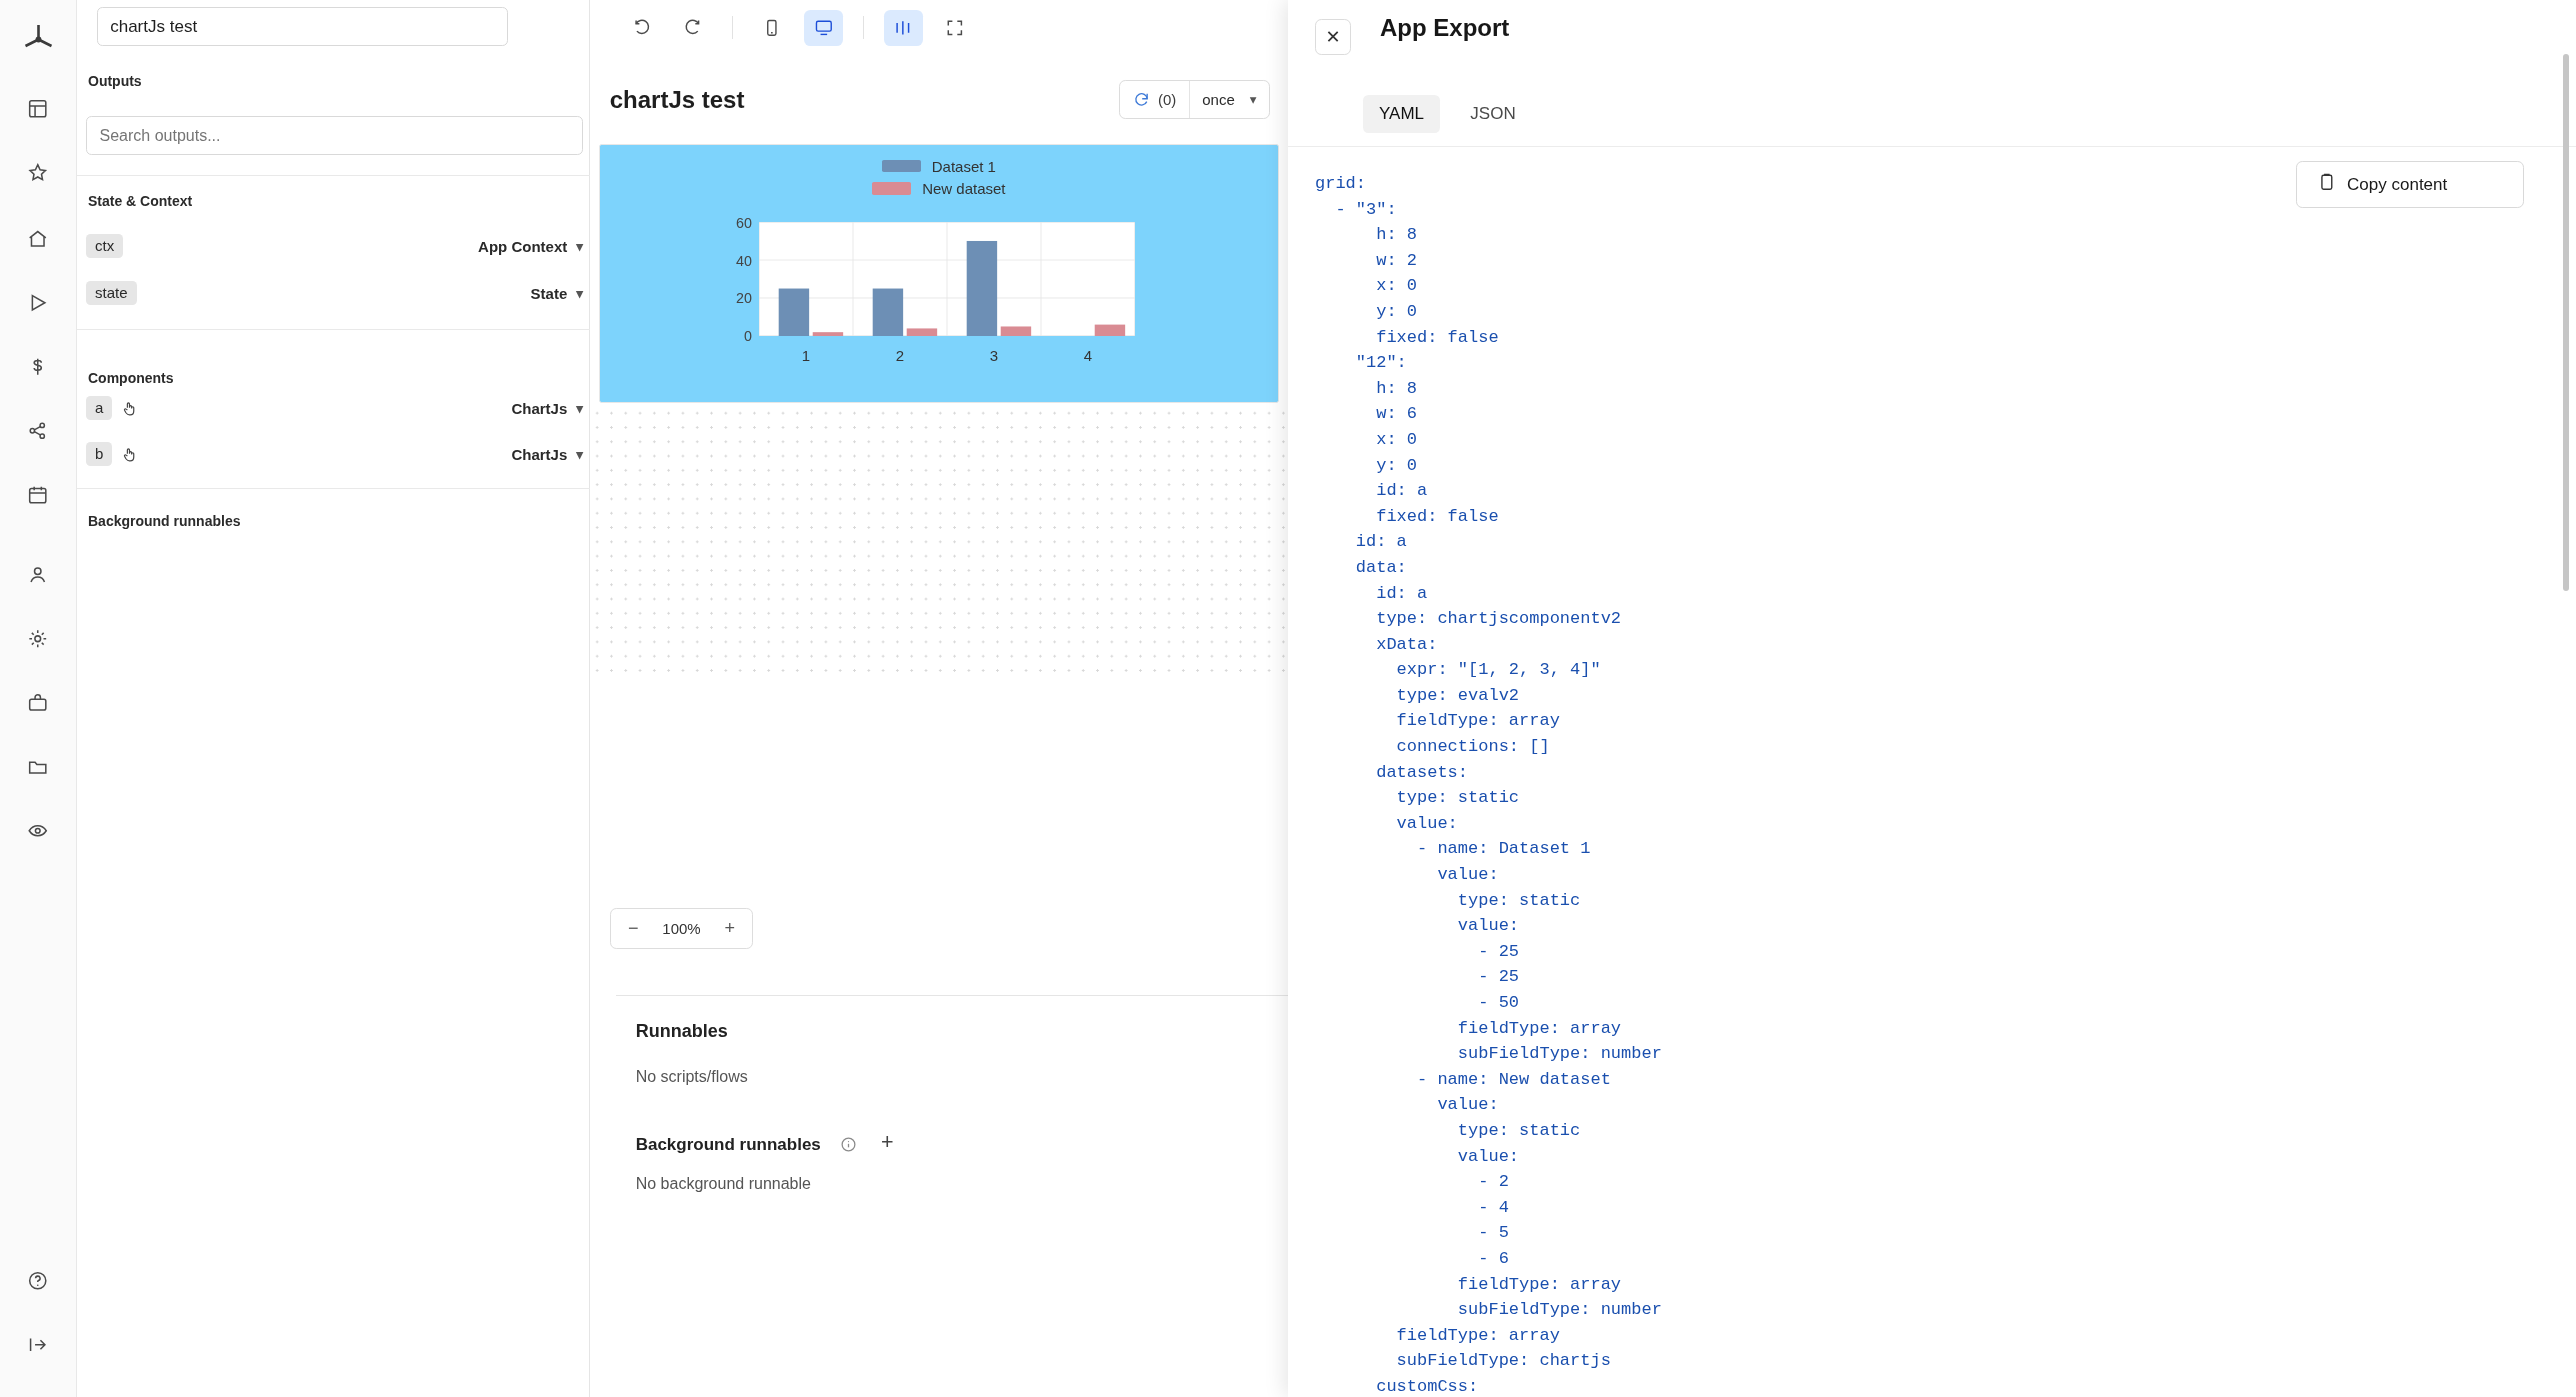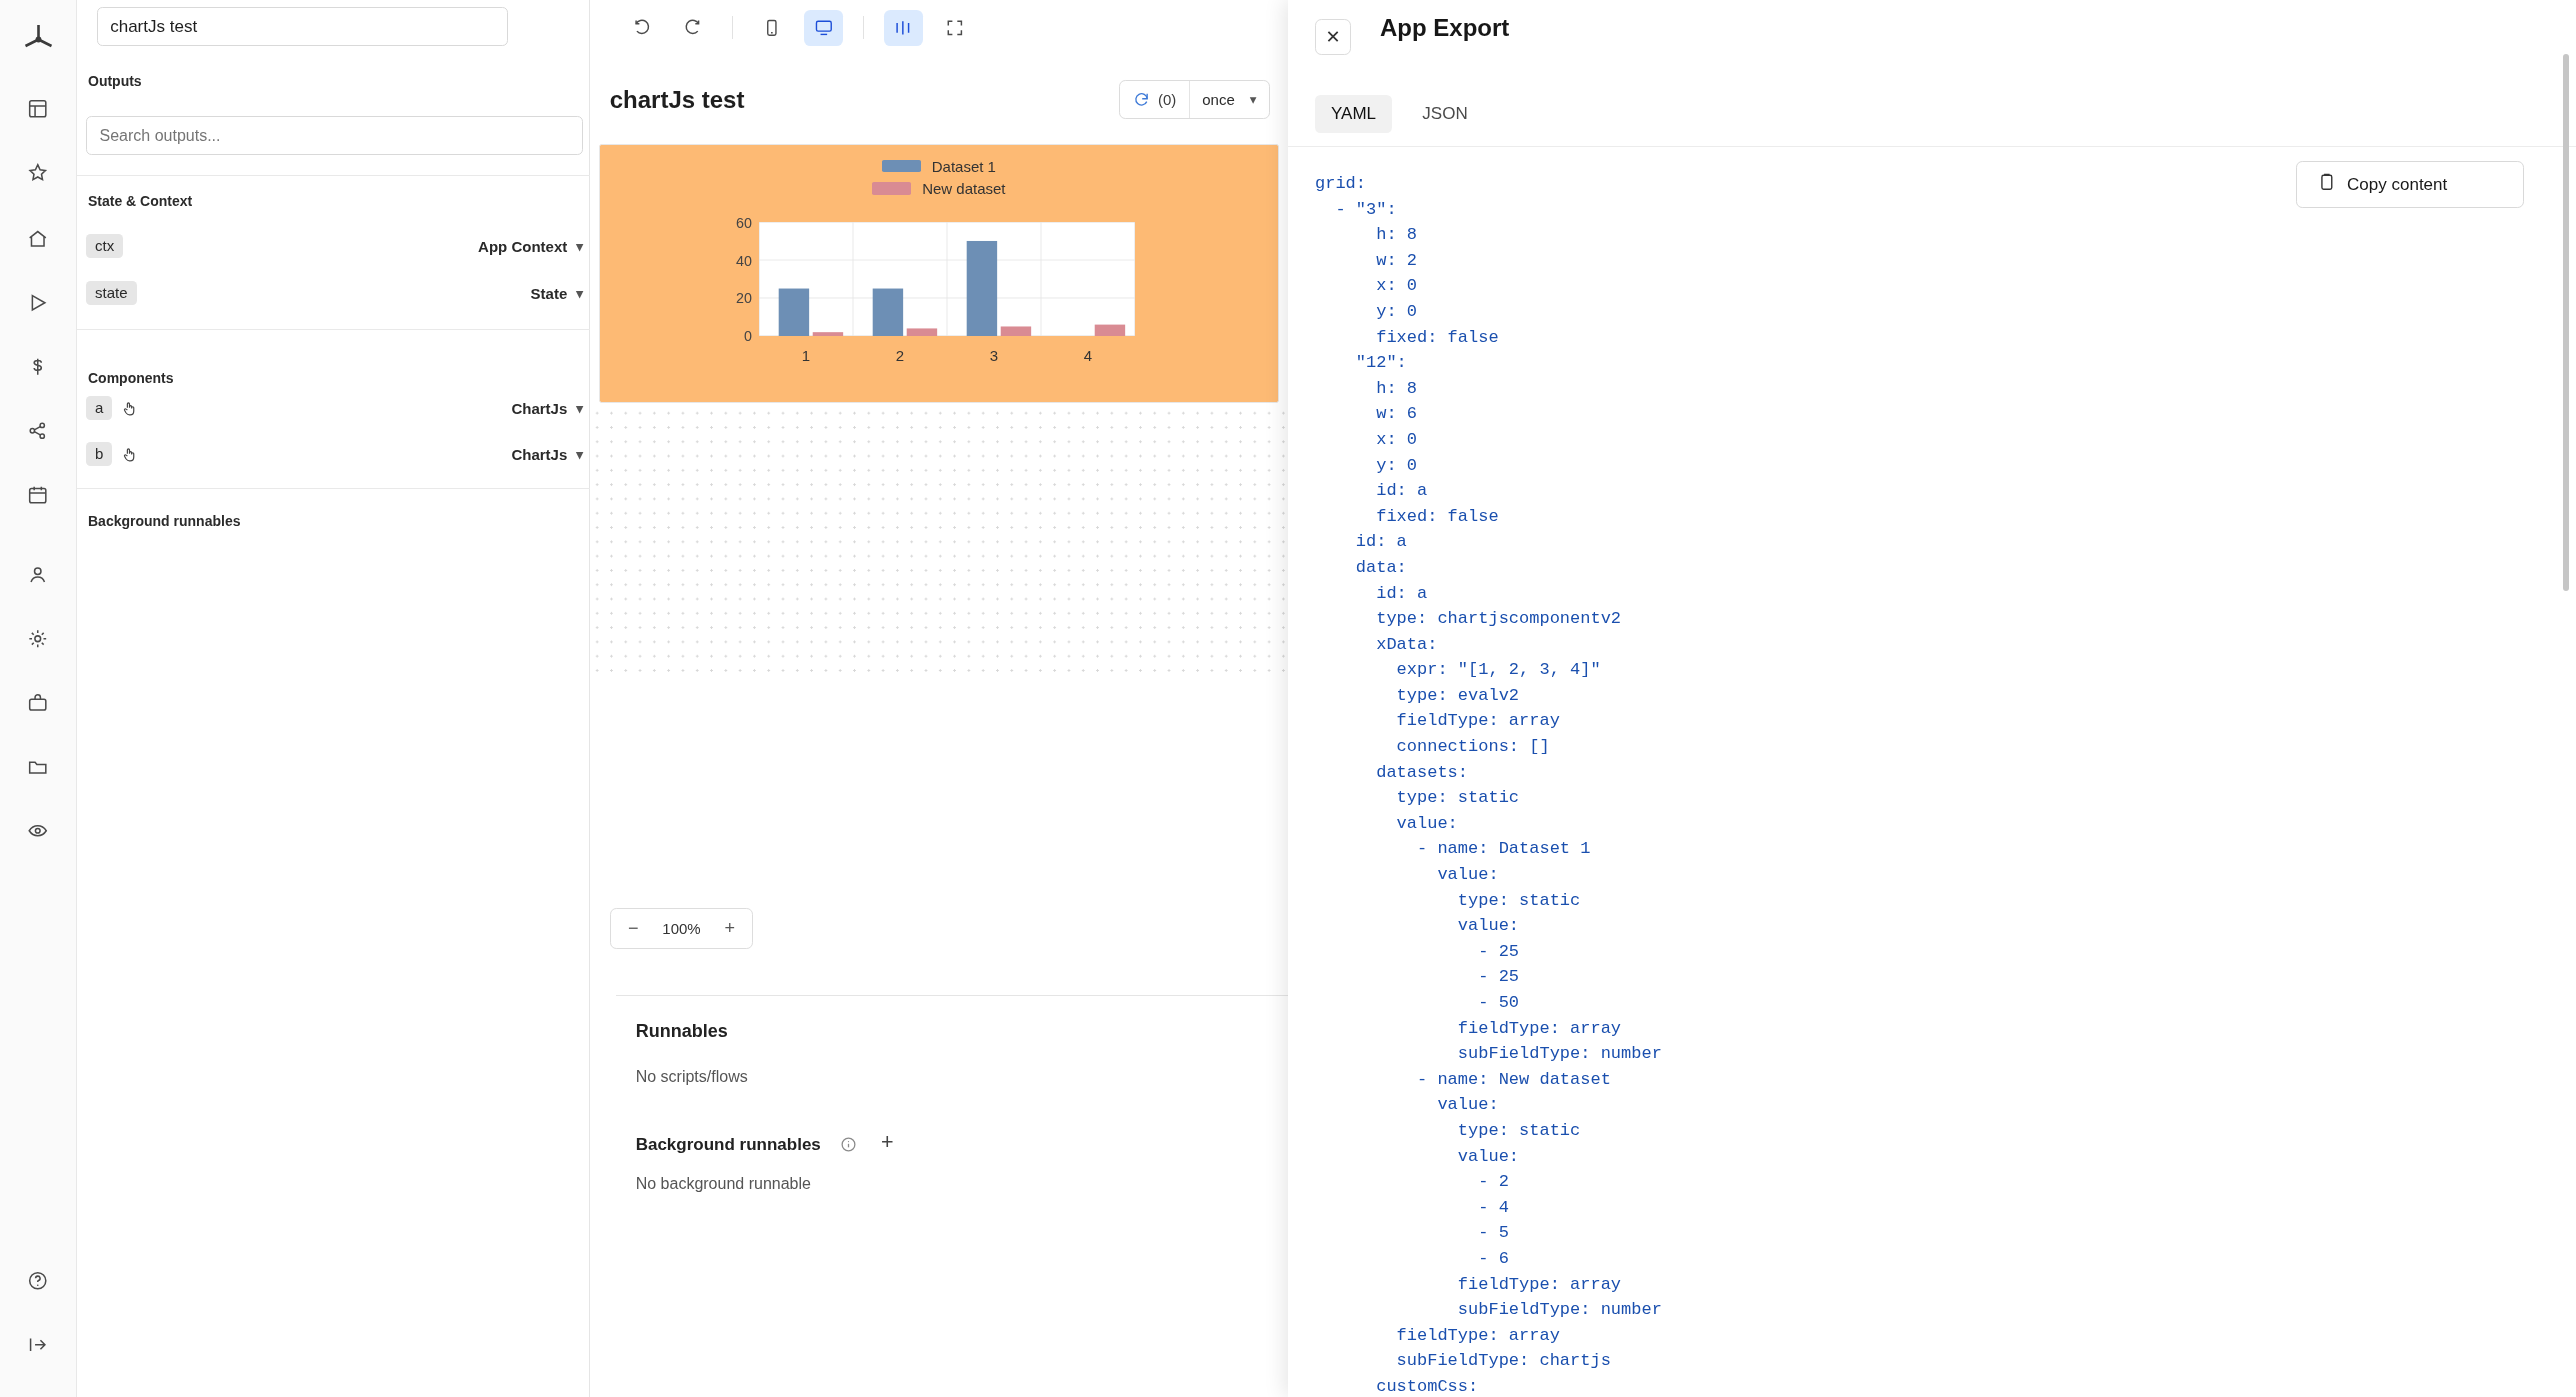--- a/index.html
+++ b/index.html
@@ -110,21 +110,21 @@
     display: flex; align-items: center; gap: 8px; padding: 0 12.5px; height: 100%;
     border-right: 0.9px solid #e4e4e4; color: #3b3b3b; font-size: 15px;
   }
   .run-left svg { width: 17px; height: 17px; color: #3f7bd8; }
   .run-right {
     display: flex; align-items: center; gap: 15px; padding: 0 12.5px; height: 100%;
     color: #2b2b2b; font-size: 15px;
   }
   .grid-card {
     position: absolute; left: 9px; top: 89px; width: 680px; height: 259px;
-    border: 0.9px solid #e7e7e7; background: #fdba74; border-radius: 2.7px;
+    border: 0.9px solid #e7e7e7; background: #7dd3fc; border-radius: 2.7px;
   }
   .dotgrid {
     position: absolute; left: 0; top: 351px; width: 698px; height: 273px;
     background-image: radial-gradient(#d8d8d8 1.1px, transparent 1.1px);
     background-size: 14.3px 14.3px;
   }
   .zoom-bar {
     position: absolute; left: 610px; top: 908px; width: 143px; height: 41px;
     border: 0.9px solid #dddddd; border-radius: 6.3px; background: #fff;
     display: flex; align-items: center; justify-content: space-between;
@@ -180,21 +180,21 @@
   }
   .modal-title {
     position: absolute; left: 1380px; top: 14.3px; font-size: 24px; font-weight: bold; color: #171717;
   }
   .tabs {
     position: absolute; left: 1315px; top: 95px; display: flex; gap: 14.3px;
   }
   .tab {
     font-size: 17px; color: #4a4a4a; padding: 9px 16px; border-radius: 5.4px;
   }
-  .tab.active { color: #111; font-weight: normal; background: #f1f1f1; }
+  .tab.active { color: #111; font-weight: normal; background: #f1f1f1; margin-left: 48px; }
   .modal-sep { position: absolute; left: 1288px; top: 146px; width: 1288px; height: 0.9px; background: #ececec; }
   .copy-btn {
     position: absolute; left: 2296px; top: 161px; width: 228px; height: 47px;
     border: 0.9px solid #d9d9d9; border-radius: 6.3px; background: #fff;
     display: flex; align-items: center; gap: 10.7px; padding-left: 19.7px;
     font-size: 17px; color: #1a1a1a;
   }
   .copy-btn svg { width: 19.7px; height: 19.7px; color: #333; }
   .code {
     position: absolute; left: 1315px; top: 154px; width: 1190px;

